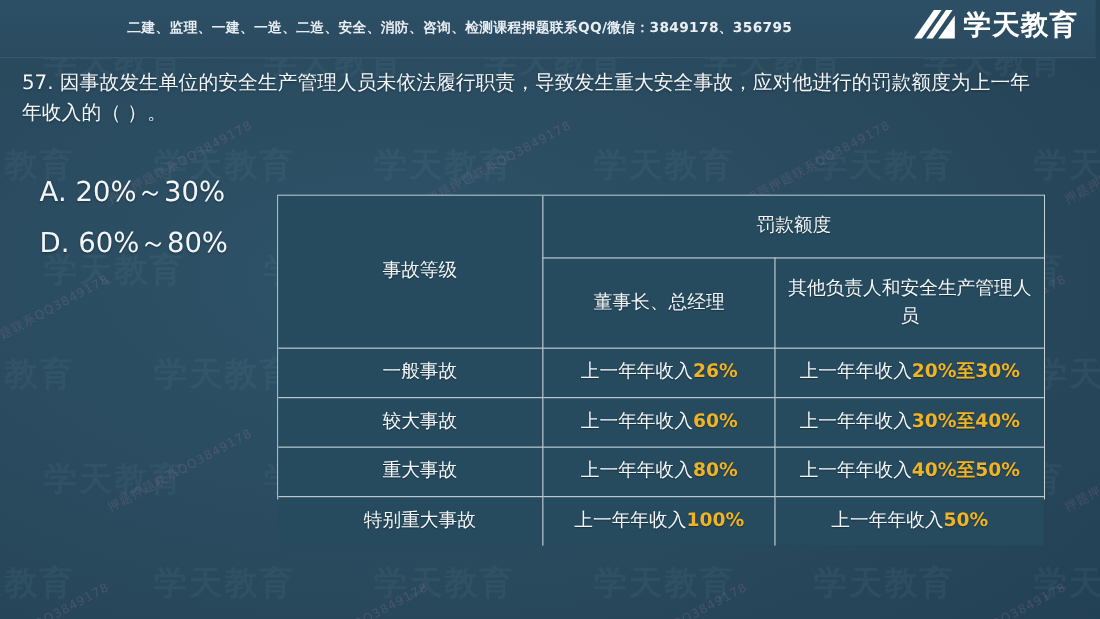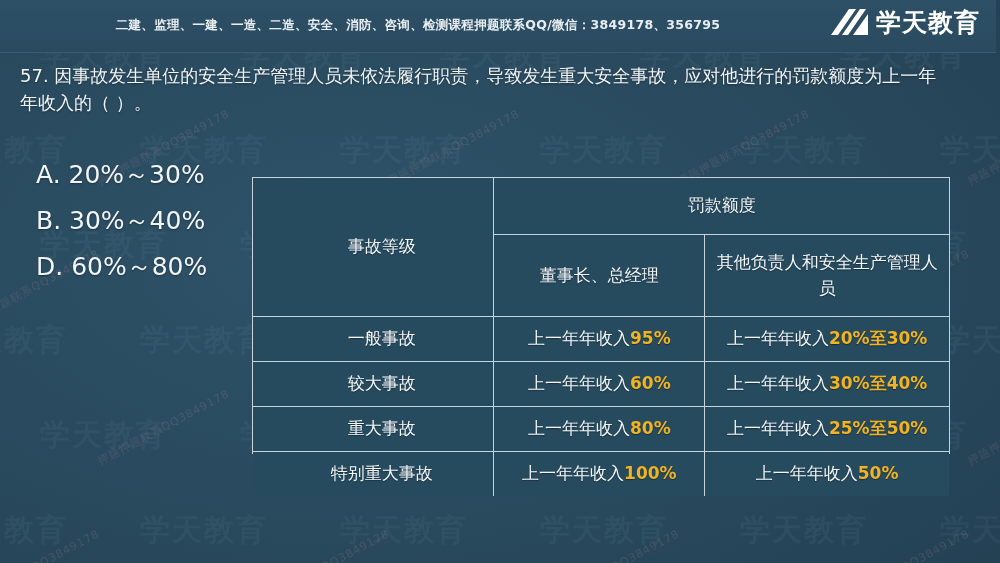--- a/index.html
+++ b/index.html
@@ -280,21 +280,20 @@
         <path d="M24 28 L39 7 L39 28 Z" fill="#ffffff"></path>
       </svg>
       <span class="logo-text">学天教育</span>
     </div>
   </div>
 
   <div class="question">57. 因事故发生单位的安全生产管理人员未依法履行职责，导致发生重大安全事故，应对他进行的罚款额度为上一年年收入的（        ）。</div>
 
   <div class="options">
     <div class="option">A. 20%～30%</div>
-    <div class="option">B. 30%～40%</div>
     <div class="option">D. 60%～80%</div>
   </div>
 
 
   <div class="tbl-wrap">
 
 
     <table class="fine">
       <colgroup>
         <col class="col-a">
@@ -306,34 +305,34 @@
           <td rowspan="2" class="no-left no-top">事故等级</td>
           <td colspan="2" class="r-lv1 no-top no-right">罚款额度</td>
         </tr>
         <tr>
           <td class="r-lv2">董事长、总经理</td>
           <td class="r-lv2 no-right">其他负责人和安全生产管理人员</td>
         </tr>
 
         <tr class="data-row">
           <td class="r-data no-left">一般事故</td>
-          <td class="r-data"><span>上一年年收入</span><span class="hl">95%</span></td>
+          <td class="r-data"><span>上一年年收入</span><span class="hl">26%</span></td>
           <td class="r-data no-right"><span>上一年年收入</span><span class="hl">20%至30%</span></td>
         </tr>
 
         <tr class="data-row">
           <td class="r-data no-left">较大事故</td>
           <td class="r-data"><span>上一年年收入</span><span class="hl">60%</span></td>
           <td class="r-data no-right"><span>上一年年收入</span><span class="hl">30%至40%</span></td>
         </tr>
 
         <tr class="data-row">
           <td class="r-data no-left">重大事故</td>
           <td class="r-data"><span>上一年年收入</span><span class="hl">80%</span></td>
-          <td class="r-data no-right"><span>上一年年收入</span><span class="hl">25%至50%</span></td>
+          <td class="r-data no-right"><span>上一年年收入</span><span class="hl">40%至50%</span></td>
         </tr>
 
         <tr class="data-row">
           <td class="r-data no-left no-bot">特别重大事故</td>
           <td class="r-data no-bot"><span>上一年年收入</span><span class="hl">100%</span></td>
           <td class="r-data no-right no-bot"><span>上一年年收入</span><span class="hl">50%</span></td>
         </tr>
       </tbody>
     </table>
   </div>

